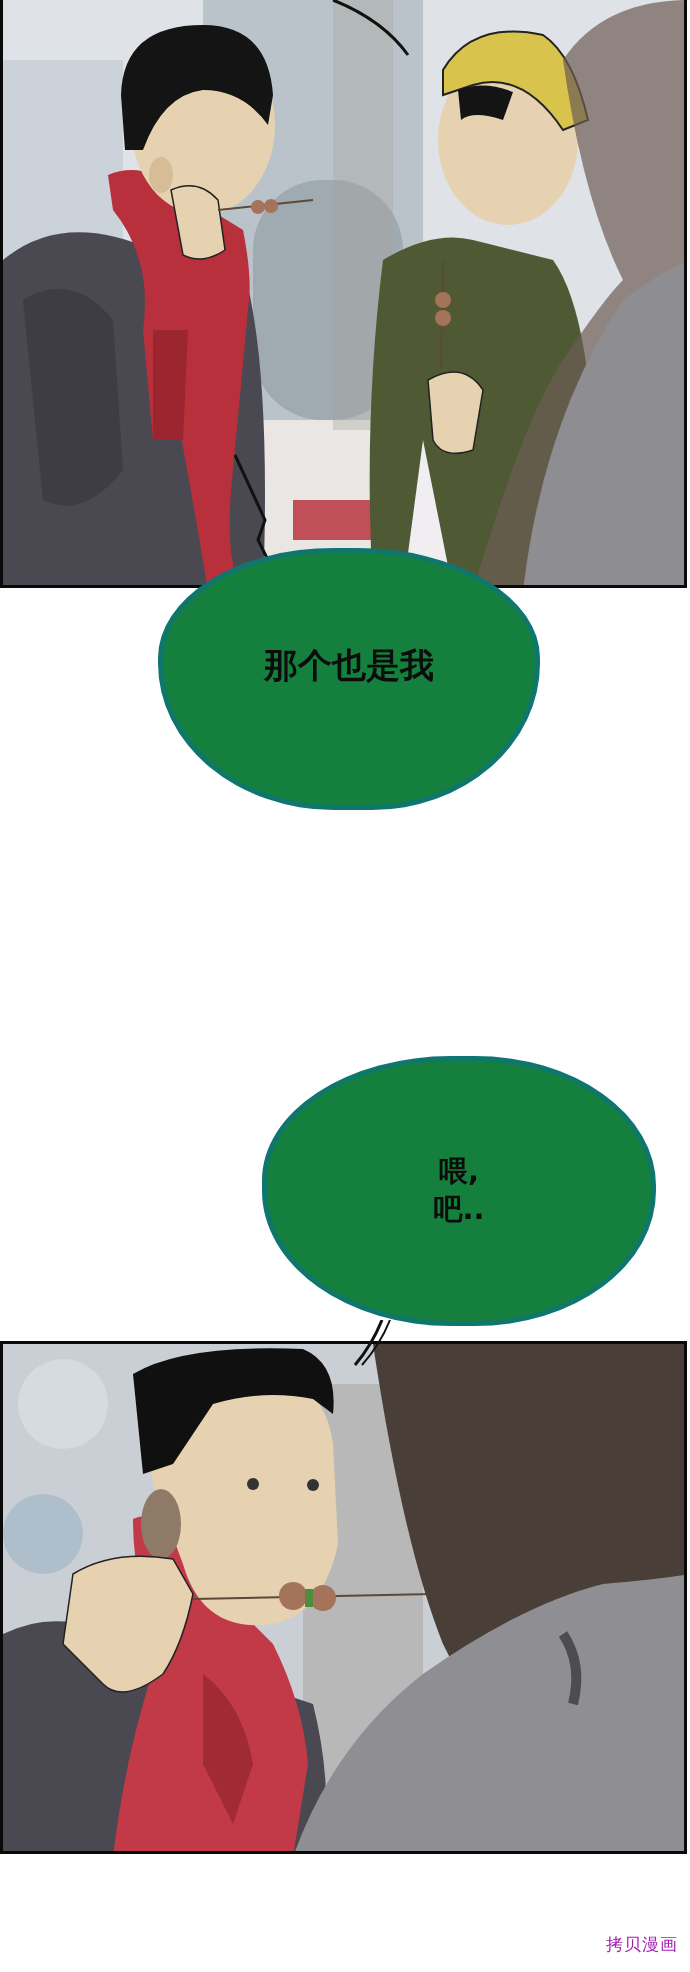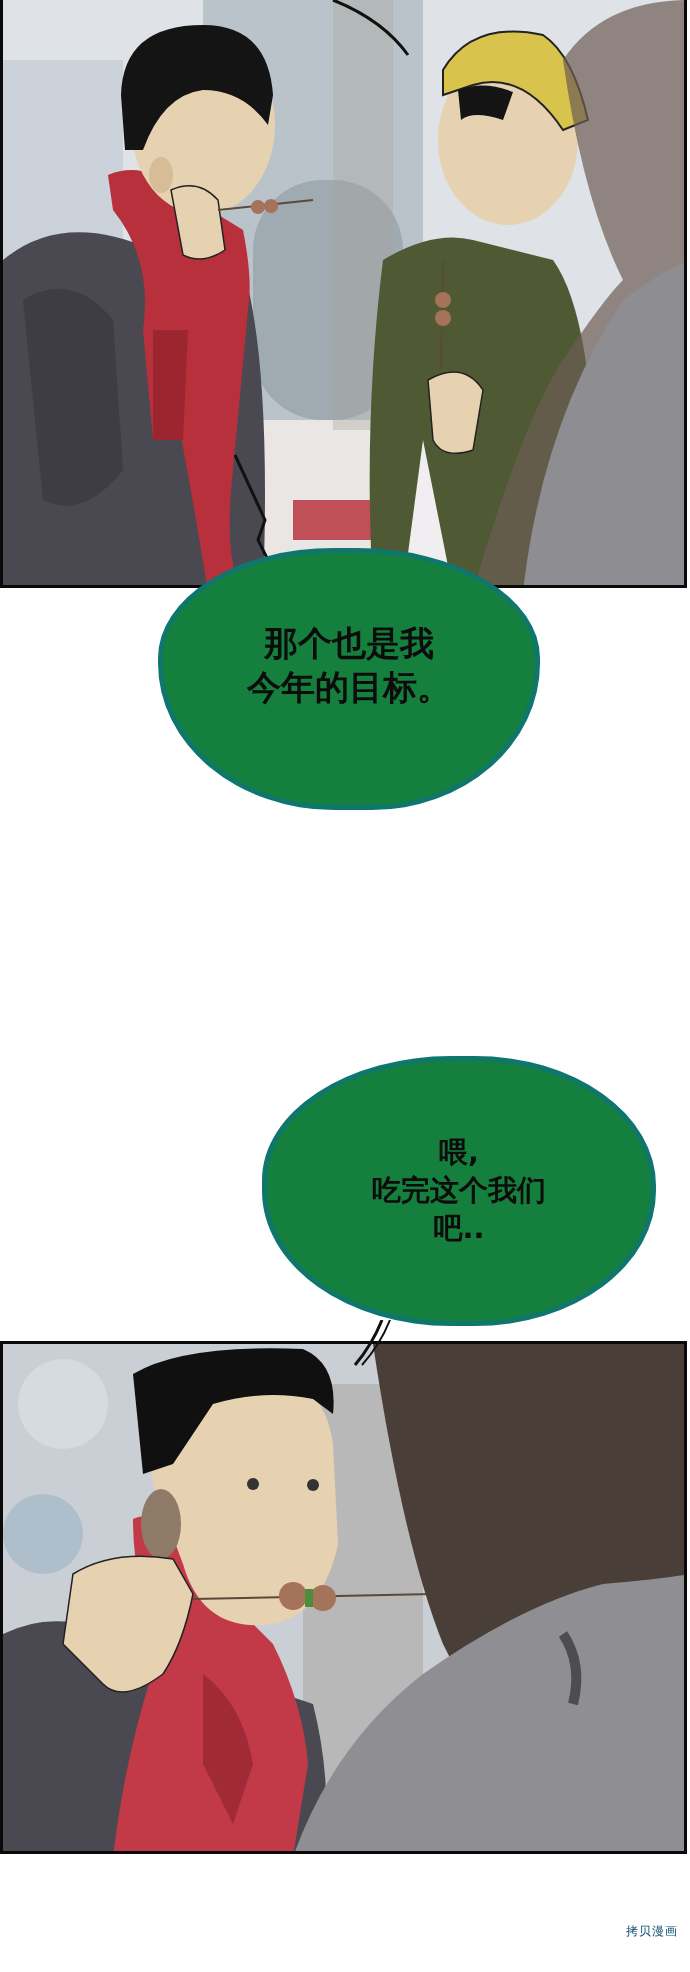--- a/index.html
+++ b/index.html
@@ -12,21 +12,21 @@
     .layer { position: absolute; }
 
     
     .bubble { position: absolute; background: #15803d; border: 5px solid #0f766e; border-radius: 50% / 48%; box-sizing: border-box; display: flex; align-items: center; justify-content: center; text-align: center; }
     .bubble-text { font-family: "DejaVu Sans", sans-serif; font-weight: bold; color: #0c0c0c; line-height: 1.3; }
     #bubble1 { left: 158px; top: 548px; width: 382px; height: 262px; border-radius: 46% 48% 44% 46% / 42% 42% 56% 56%; }
     #bubble1 .bubble-text { font-size: 34px; margin-top: -28px; }
     #bubble2 { left: 262px; top: 1056px; width: 394px; height: 270px; border-radius: 48% 46% 46% 48% / 46% 48% 50% 50%; }
     #bubble2 .bubble-text { font-size: 29px; }
 
-    .watermark { position: absolute; right: 12px; bottom: 32px; font-size: 12px; color: #0c4a6e; letter-spacing: 1px; }
+    .watermark { position: absolute; right: 12px; bottom: 16px; font-size: 17px; color: #a21caf; letter-spacing: 1px; }
   </style>
 </head>
 <body>
 
 <div id="panel1" class="panel">
   <svg width="687" height="591" viewBox="0 0 687 591">
 
     <rect x="0" y="0" width="687" height="591" fill="#dfe2e6"></rect>
     <rect x="0" y="60" width="120" height="380" fill="#c6ced6" opacity="0.8"></rect>
     <rect x="200" y="0" width="220" height="420" fill="#b9c3c9"></rect>
@@ -66,28 +66,26 @@
     <path d="M520 591 Q540 420 620 300 Q660 270 687 260 L687 591 Z" fill="#8d8d92"></path>
 
     <path d="M330 0 Q380 20 405 55" stroke="#111" stroke-width="3" fill="none"></path>
     <path d="M232 455 L262 520 L255 540 L265 560" stroke="#111" stroke-width="3" fill="none"></path>
   </svg>
 </div>
 
 <div id="bubble1" class="bubble">
   <div class="bubble-text">
     <div>那个也是我</div>
-    <div>今年的目标。</div>
   </div>
 </div>
 
 <div id="bubble2" class="bubble">
   <div class="bubble-text">
     <div>喂,</div>
-    <div>吃完这个我们</div>
     <div>吧..</div>
   </div>
 </div>
 
 <div id="panel2" class="panel">
   <svg width="687" height="513" viewBox="0 0 687 513">
     <rect x="0" y="0" width="687" height="513" fill="#c9cfd4"></rect>
     <circle cx="60" cy="60" r="45" fill="#d9dde2" opacity="0.8"></circle>
     <circle cx="40" cy="190" r="40" fill="#9fb2c4" opacity="0.6"></circle>
     <rect x="300" y="40" width="120" height="400" fill="#a7a29e" opacity="0.5"></rect>

